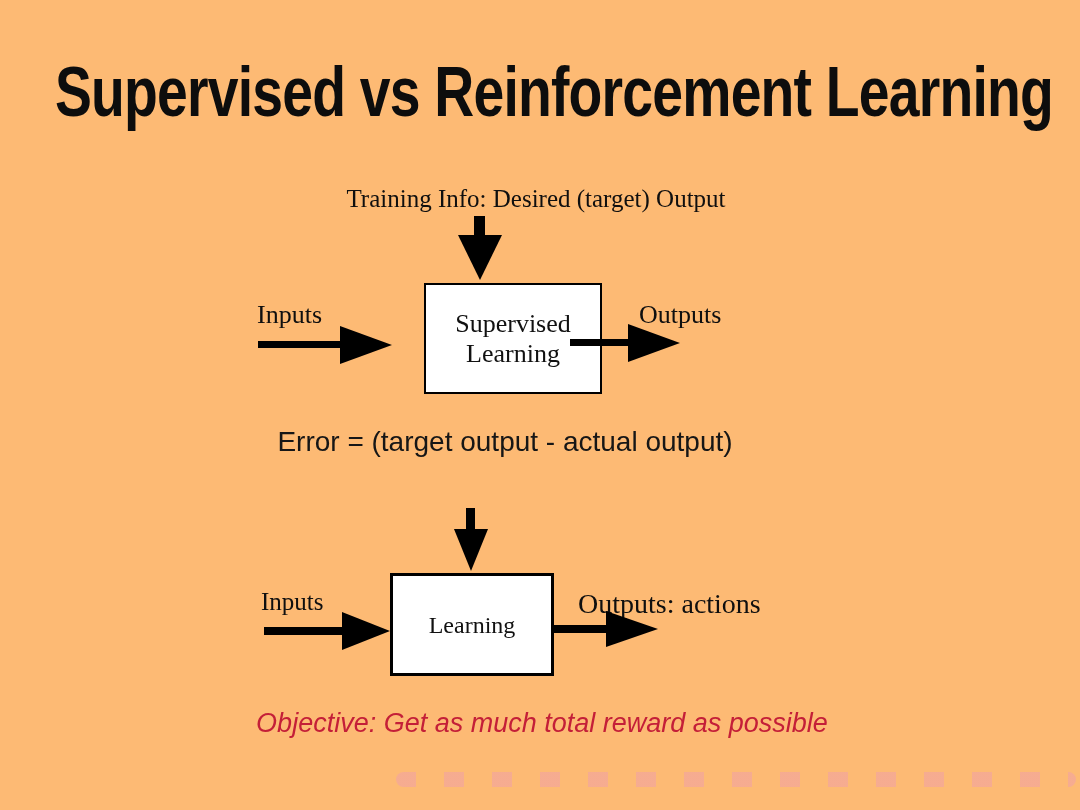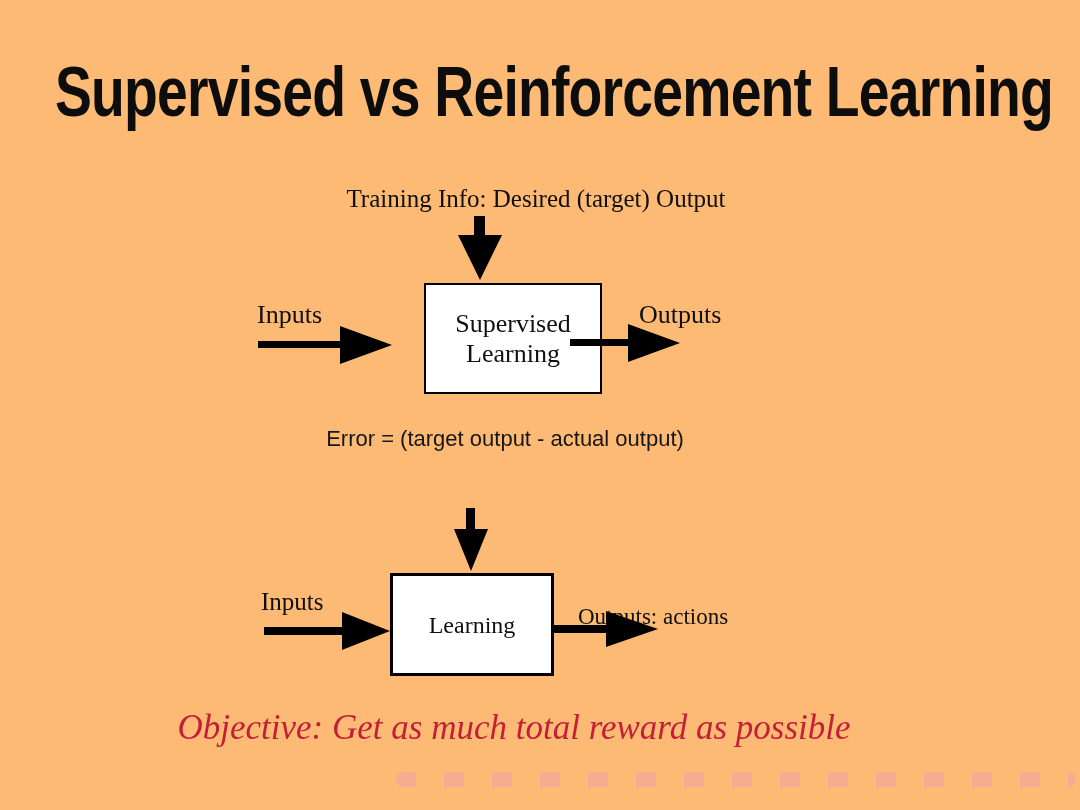--- a/index.html
+++ b/index.html
@@ -29,21 +29,21 @@
   }
 
   
   .ser { font-family: "Liberation Serif", serif; color: #0f0f0f; white-space: nowrap; }
   .tinfo1 { position: absolute; left: 536px; top: 185px; transform: translateX(-50%); font-size: 25px; }
   .tinfo2 { position: absolute; left: 558px; top: 481px; transform: translateX(-50%); font-size: 22.5px; }
 
   .inputs1  { position: absolute; left: 257px; top: 300px; font-size: 26px; }
   .outputs1 { position: absolute; left: 603px; top: 300px; font-size: 26px; margin-left: 36px; }
   .inputs2  { position: absolute; left: 261px; top: 588px; font-size: 25px; }
-  .outputs2 { position: absolute; left: 578px; top: 588px; font-size: 23px; margin-top: 16px; }
+  .outputs2 { position: absolute; left: 578px; top: 588px; font-size: 28px; }
 
   
   .box {
     position: absolute;
     box-sizing: border-box;
     border: 2px solid #000;
     background: #ffffff;
     display: flex;
     flex-direction: column;
     justify-content: center;
@@ -79,34 +79,34 @@
   .h2r-line { left: 553px; top: 625px; width: 58px; height: 8px; }
   .h2r-head { left: 606px; top: 611px; border-top: 18px solid transparent; border-bottom: 18px solid transparent; border-left: 52px solid #000; }
 
   
   .error {
     position: absolute;
     left: 505px;
     top: 426px;
     transform: translateX(-50%);
     font-family: "Liberation Sans", sans-serif;
-    font-size: 22px;
+    font-size: 28px;
     color: #161616;
     white-space: nowrap;
   }
 
   
   .objective {
     position: absolute;
-    left: 514px;
+    left: 542px;
     top: 708px;
     transform: translateX(-50%);
-    font-family: Liberation Serif, serif;
+    font-family: Liberation Sans, sans-serif;
     font-style: italic;
-    font-size: 35px;
+    font-size: 27px;
     white-space: nowrap;
   }
 
   
   .artifact {
     position: absolute;
     left: 396px;
     top: 772px;
     width: 680px;
     height: 15px;

